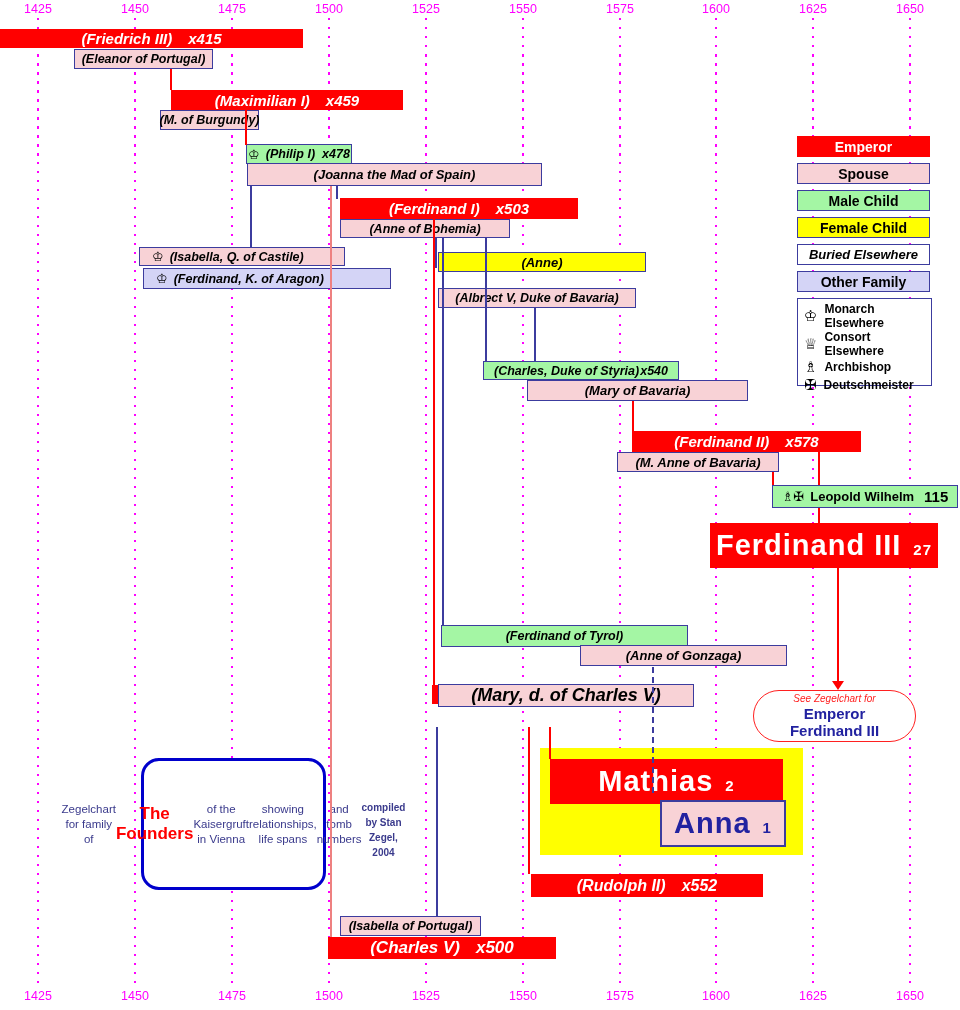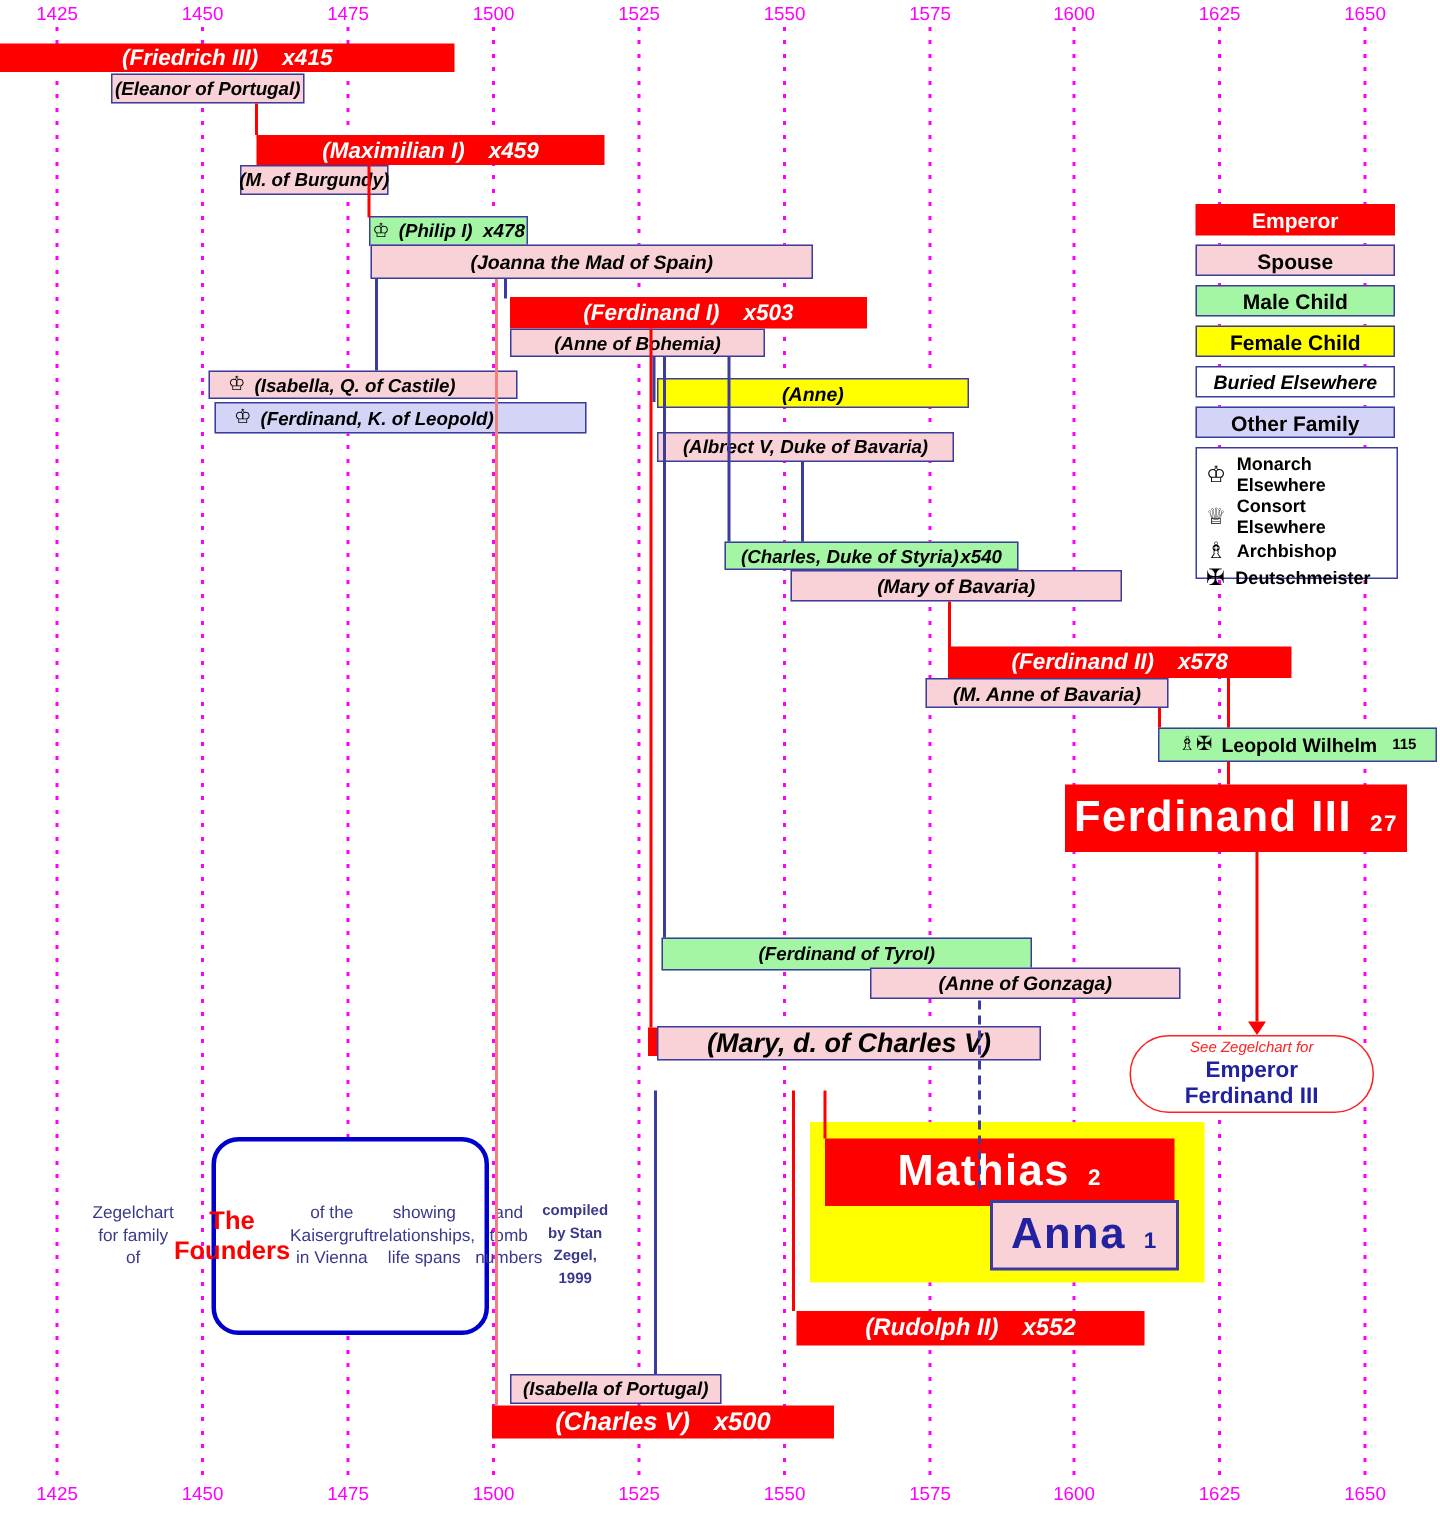--- a/index.html
+++ b/index.html
@@ -113,21 +113,21 @@
   <div class="vline c-blue" style="left:436px;top:727px;height:189px"></div>
   <div class="vline c-red" style="left:528px;top:727px;height:147px"></div>
   <div class="vline c-red" style="left:549px;top:727px;height:32px"></div>
   <div class="vline c-red" style="left:837px;top:568px;height:113px"></div>
   <div class="arrowhead" style="left:832px;top:681px"></div>
 
   <div class="bar emperor" style="left:0;top:29px;width:303px;height:19px">
     <span class="lbl">(Friedrich III)</span>
     <span class="tomb">x415</span>
   </div>
-  <div class="bar spouse" style="left:74px;top:49px;width:129px;height:20px">
+  <div class="bar spouse" style="left:74px;top:49px;width:139px;height:20px">
     <span class="lbl">(Eleanor of Portugal)</span>
   </div>
   <div class="bar emperor" style="left:171px;top:90px;width:232px;height:20px">
     <span class="lbl">(Maximilian I)</span>
     <span class="tomb">x459</span>
   </div>
   <div class="bar spouse" style="left:160px;top:110px;width:99px;height:20px">
     <span class="lbl">(M. of Burgundy)</span>
   </div>
   <div class="bar male" style="left:246px;top:144px;width:106px;height:20px">
@@ -144,21 +144,21 @@
   </div>
   <div class="bar spouse" style="left:340px;top:219px;width:170px;height:19px">
     <span class="lbl">(Anne of Bohemia)</span>
   </div>
   <div class="bar spouse lead-sym" style="left:139px;top:247px;width:206px;height:19px">
     <span class="sym">♔</span>
     <span class="lbl">(Isabella, Q. of Castile)</span>
   </div>
   <div class="bar other lead-sym" style="left:143px;top:268px;width:248px;height:21px">
     <span class="sym">♔</span>
-    <span class="lbl">(Ferdinand, K. of Leopold)</span>
+    <span class="lbl">(Ferdinand, K. of Aragon)</span>
   </div>
   <div class="bar female" style="left:438px;top:252px;width:208px;height:20px">
     <span class="lbl">(Anne)</span>
   </div>
   <div class="bar spouse" style="left:438px;top:288px;width:198px;height:20px">
     <span class="lbl">(Albrect V, Duke of Bavaria)</span>
   </div>
   <div class="bar male" style="left:483px;top:361px;width:196px;height:19px">
     <span class="lbl">(Charles, Duke of Styria)</span>
     <span class="tomb tomb-tight">x540</span>
@@ -169,21 +169,21 @@
   <div class="bar emperor" style="left:632px;top:431px;width:229px;height:21px">
     <span class="lbl">(Ferdinand II)</span>
     <span class="tomb">x578</span>
   </div>
   <div class="bar spouse" style="left:617px;top:452px;width:162px;height:20px;font-size:13px">
     <span class="lbl">(M. Anne of Bavaria)</span>
   </div>
   <div class="bar male upright" style="left:772px;top:485px;width:186px;height:23px;font-size:13px">
     <span class="sym">♗✠</span>
     <span class="lbl">Leopold Wilhelm</span>
-    <span class="tomb" style="margin-left:10px;font-size:10px">115</span>
+    <span class="tomb" style="margin-left:10px;font-size:15px">115</span>
   </div>
   <div class="bar emperor big-name" style="left:710px;top:523px;width:228px;height:45px">
     <span class="lbl">Ferdinand III</span>
     <span class="tomb">27</span>
   </div>
   <div class="bar male" style="left:441px;top:625px;width:247px;height:22px">
     <span class="lbl">(Ferdinand of Tyrol)</span>
   </div>
   <div class="bar spouse" style="left:580px;top:645px;width:207px;height:21px;font-size:13px">
     <span class="lbl">(Anne of Gonzaga)</span>
@@ -254,21 +254,21 @@
       <span>Deutschmeister</span>
     </div>
   </div>
 
   <div class="info-box">
     <div>Zegelchart for family of</div>
     <div class="info-title">The Founders</div>
     <div>of the Kaisergruft in Vienna</div>
     <div>showing relationships, life spans</div>
     <div>and tomb numbers</div>
-    <div class="info-credit">compiled by Stan Zegel, 1999</div>
+    <div class="info-credit">compiled by Stan Zegel, 2004</div>
   </div>
 
   <div class="callout">
     <div class="callout-note">See Zegelchart for</div>
     <div class="callout-name">Emperor</div>
     <div class="callout-name">Ferdinand III</div>
   </div>
 
 </div>
 

